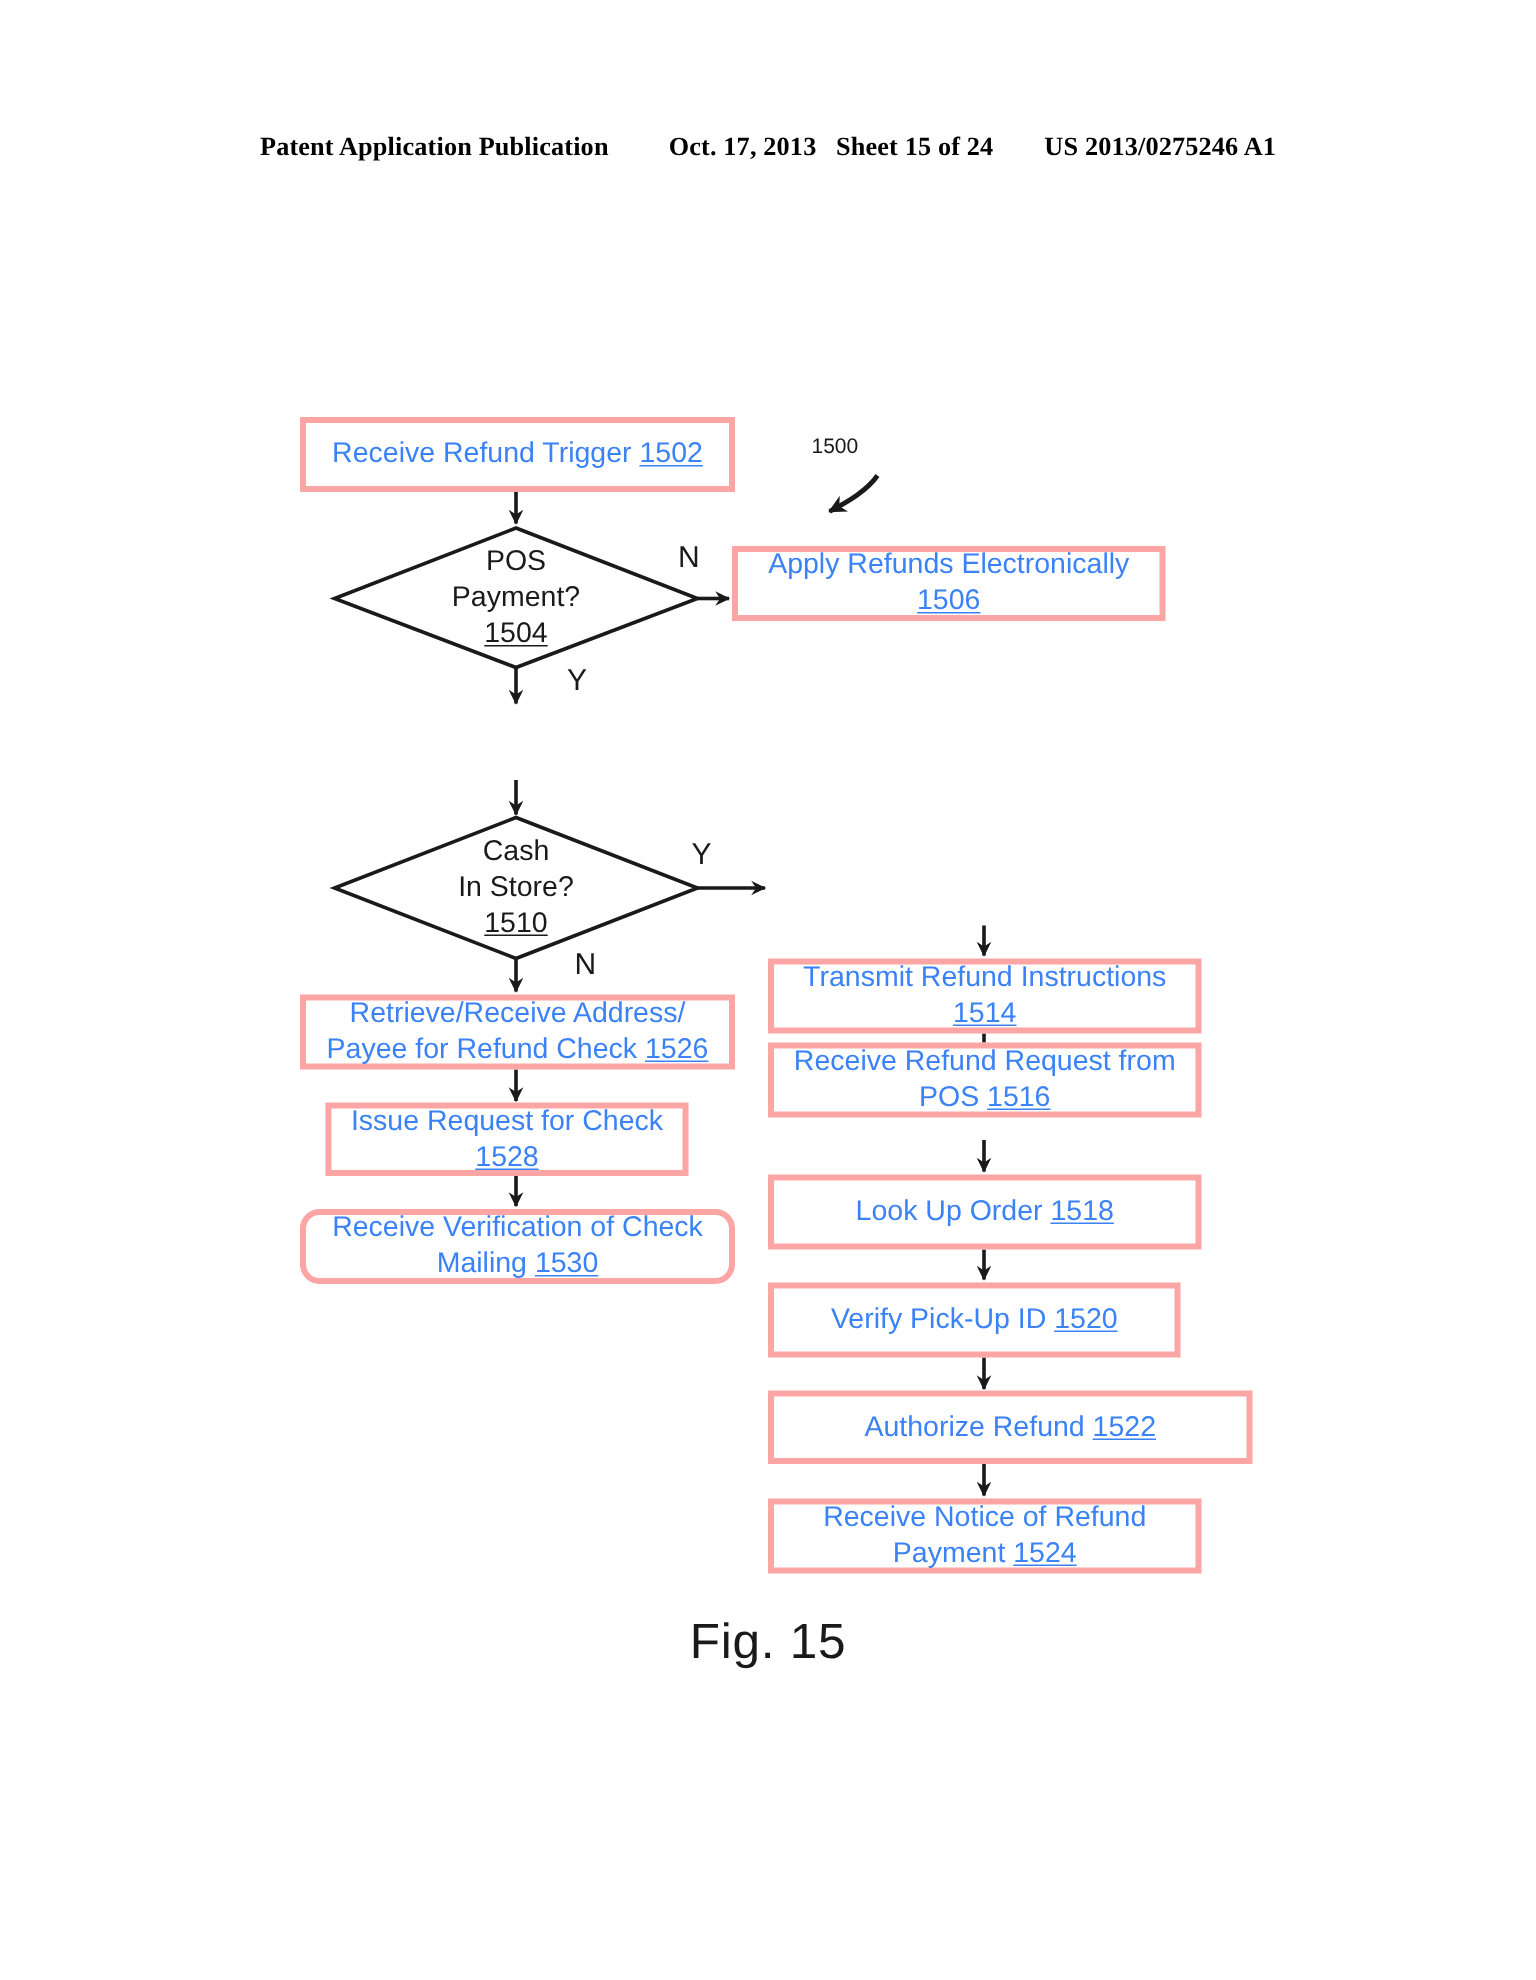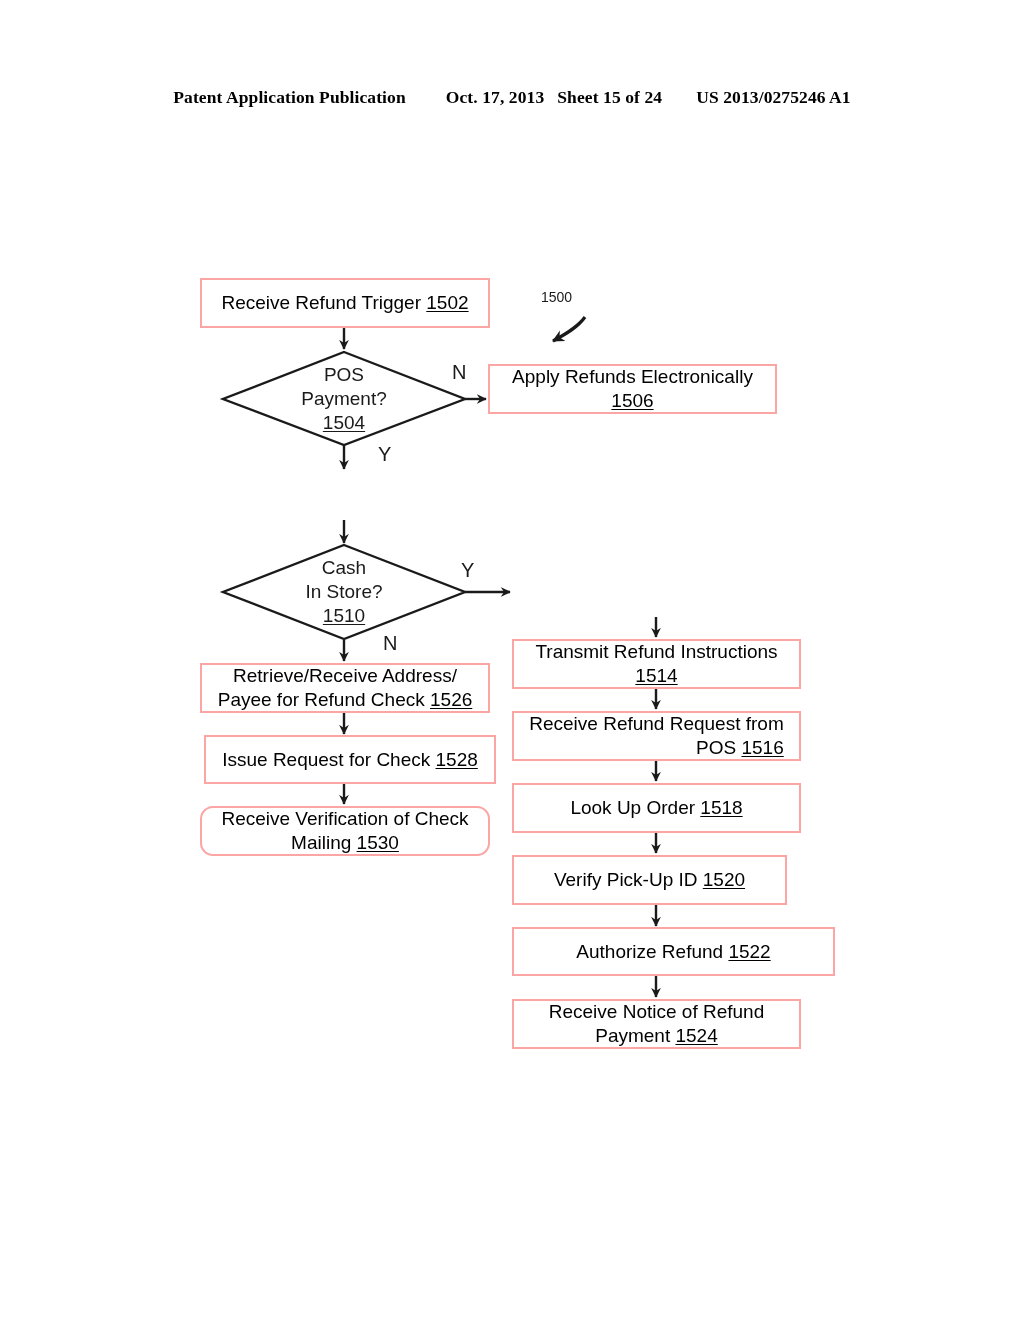--- a/index.html
+++ b/index.html
@@ -52,30 +52,30 @@
     left: 0;
     top: 0;
     width: 1024px;
     height: 1320px;
   }
 
   
   .node {
     position: absolute;
     box-sizing: border-box;
-    border: 2px solid #fca5a5;
+    border: 4px solid #fca5a5;
     background: #ffffff;
     display: flex;
     align-items: center;
     justify-content: center;
     text-align: center;
     font-family: "Liberation Sans", sans-serif;
     font-size: 19px;
     line-height: 24px;
-    color: #000000;
+    color: #3b82f6;
     padding: 2px 6px;
   }
   .node .txt { display: block; }
   .node .ref {
     text-decoration: underline;
     text-underline-offset: 2px;
   }
 
   
   .decision {
@@ -205,47 +205,48 @@
 
 
   <div class="decision" style="left:223px; top:545px; width:242px; height:94px;">
     <span class="dlabel"><span>Cash</span><br><span>In Store?</span><br><span class="ref">1510</span></span>
   </div>
 
   <div class="node" style="left:200px; top:663px; width:290px; height:50px;">
     <span class="txt"><span>Retrieve/Receive Address/</span><br><span>Payee for Refund Check </span><span class="ref">1526</span></span>
   </div>
 
-  <div class="node" style="left:204px; top:735px; width:292px; height:49px;">
+  <div class="node" style="left:217px; top:735px; width:242px; height:49px;">
     <span class="txt"><span>Issue Request for Check </span><span class="ref">1528</span></span>
   </div>
 
   <div class="node" style="left:200px; top:806px; width:290px; height:50px;border-radius:13px;">
     <span class="txt"><span>Receive Verification of Check</span><br><span>Mailing </span><span class="ref">1530</span></span>
   </div>
 
 
   <div class="node" style="left:512px; top:639px; width:289px; height:50px;">
     <span class="txt"><span>Transmit Refund Instructions</span><br><span class="ref">1514</span></span>
   </div>
 
-  <div class="node" style="left:512px; top:711px; width:289px; height:50px;text-align:right;">
+  <div class="node" style="left:512px; top:695px; width:289px; height:50px;">
     <span class="txt"><span>Receive Refund Request from</span><br><span>POS </span><span class="ref">1516</span></span>
   </div>
 
   <div class="node" style="left:512px; top:783px; width:289px; height:50px;">
     <span class="txt"><span>Look Up Order </span><span class="ref">1518</span></span>
   </div>
 
   <div class="node" style="left:512px; top:855px; width:275px; height:50px;">
     <span class="txt"><span>Verify Pick-Up ID </span><span class="ref">1520</span></span>
   </div>
 
   <div class="node" style="left:512px; top:927px; width:323px; height:49px;">
     <span class="txt"><span>Authorize Refund </span><span class="ref">1522</span></span>
   </div>
 
   <div class="node" style="left:512px; top:999px; width:289px; height:50px;">
     <span class="txt"><span>Receive Notice of Refund</span><br><span>Payment </span><span class="ref">1524</span></span>
   </div>
 
+  <div id="fig-caption">Fig. 15</div>
 
 </div>
 
 </body></html>

